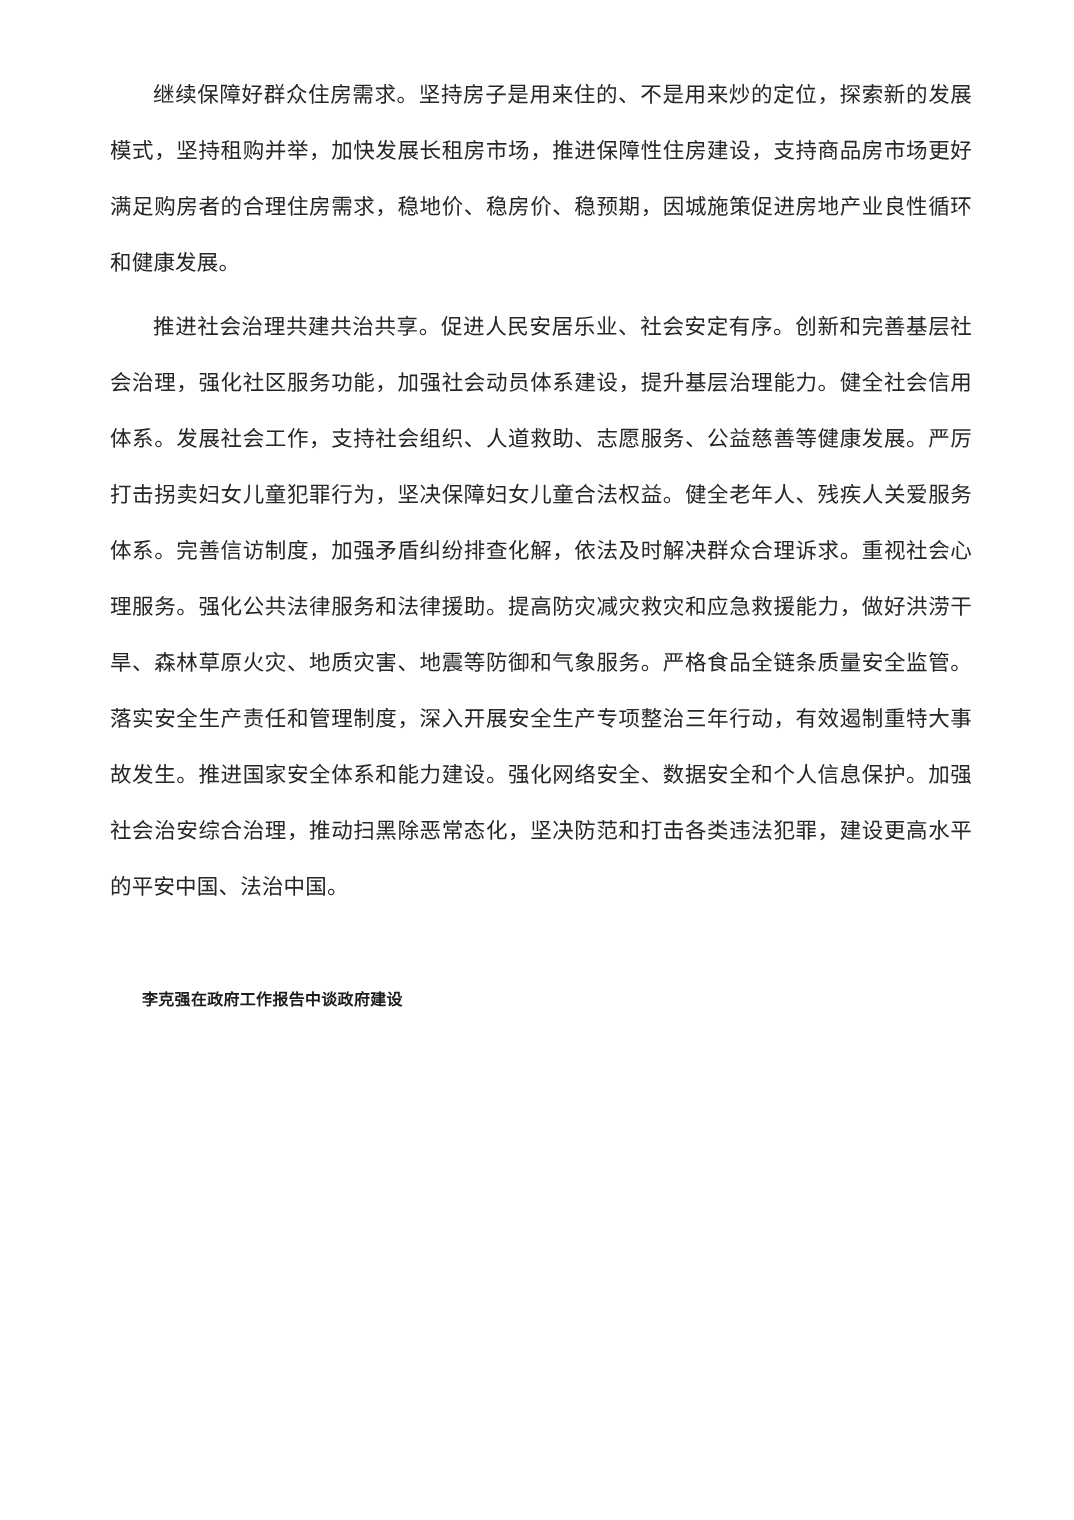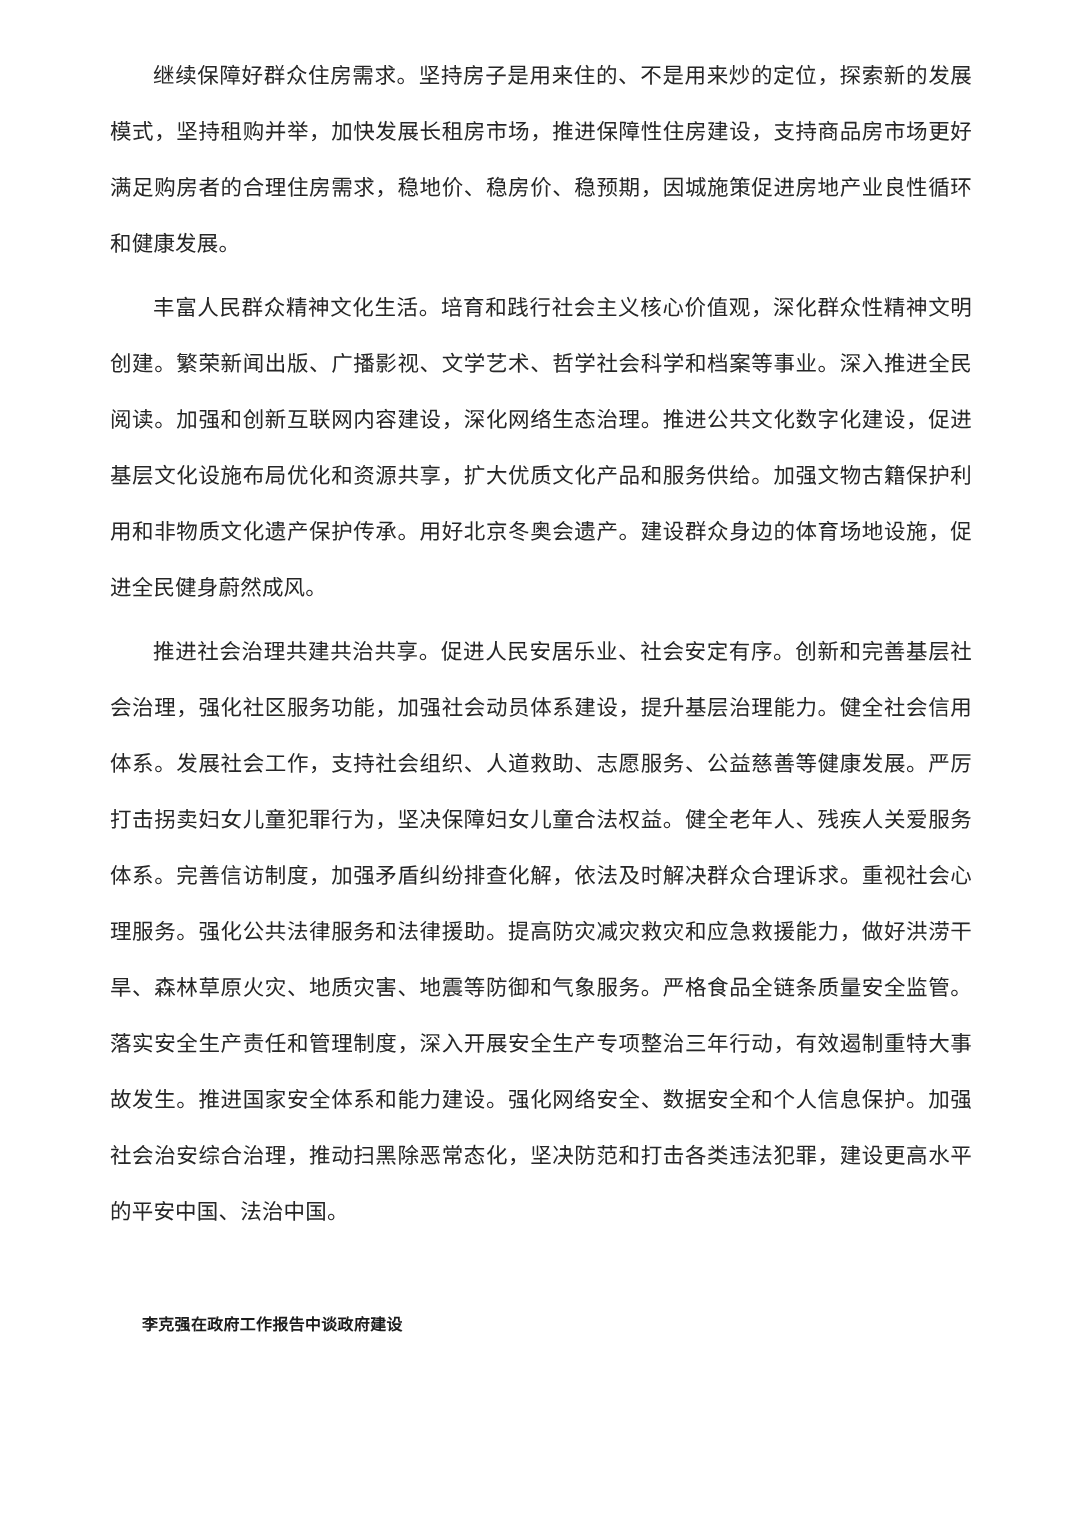--- a/index.html
+++ b/index.html
@@ -12,21 +12,21 @@
     height: 1520px;
     font-family: "DejaVu Sans", "Liberation Sans", sans-serif;
     color: #2b2b2b;
     -webkit-font-smoothing: antialiased;
   }
   .page {
     position: relative;
     width: 1074px;
     height: 1520px;
     box-sizing: border-box;
-    padding: 48px 108px 0 110px;
+    padding: 67px 108px 0 110px;
     background: #ffffff;
     overflow: hidden;
   }
   .doc-body {
     width: 862px;
   }
   p.para {
     margin: 0 0 8px 0;
     font-size: 21.5px;
     line-height: 56px;
@@ -54,21 +54,20 @@
   }
 </style>
 </head>
 <body>
 
 <div class="page">
   <div class="doc-body">
 
     <p class="para">继续保障好群众住房需求。坚持房子是用来住的、不是用来炒的定位，探索新的发展模式，坚持租购并举，加快发展长租房市场，推进保障性住房建设，支持商品房市场更好满足购房者的合理住房需求，稳地价、稳房价、稳预期，因城施策促进房地产业良性循环和健康发展。</p>
 
-    <p class="para">丰富人民群众精神文化生活。培育和践行社会主义核心价值观，深化群众性精神文明创建。繁荣新闻出版、广播影视、文学艺术、哲学社会科学和档案等事业。深入推进全民阅读。加强和创新互联网内容建设，深化网络生态治理。推进公共文化数字化建设，促进基层文化设施布局优化和资源共享，扩大优质文化产品和服务供给。加强文物古籍保护利用和非物质文化遗产保护传承。用好北京冬奥会遗产。建设群众身边的体育场地设施，促进全民健身蔚然成风。</p>
 
     <p class="para">推进社会治理共建共治共享。促进人民安居乐业、社会安定有序。创新和完善基层社会治理，强化社区服务功能，加强社会动员体系建设，提升基层治理能力。健全社会信用体系。发展社会工作，支持社会组织、人道救助、志愿服务、公益慈善等健康发展。严厉打击拐卖妇女儿童犯罪行为，坚决保障妇女儿童合法权益。健全老年人、残疾人关爱服务体系。完善信访制度，加强矛盾纠纷排查化解，依法及时解决群众合理诉求。重视社会心理服务。强化公共法律服务和法律援助。提高防灾减灾救灾和应急救援能力，做好洪涝干旱、森林草原火灾、地质灾害、地震等防御和气象服务。严格食品全链条质量安全监管。落实安全生产责任和管理制度，深入开展安全生产专项整治三年行动，有效遏制重特大事故发生。推进国家安全体系和能力建设。强化网络安全、数据安全和个人信息保护。加强社会治安综合治理，推动扫黑除恶常态化，坚决防范和打击各类违法犯罪，建设更高水平的平安中国、法治中国。</p>
 
     <div class="spacer-block"></div>
 
     <div class="section-heading">李克强在政府工作报告中谈政府建设</div>
 
   </div>
 </div>
 

